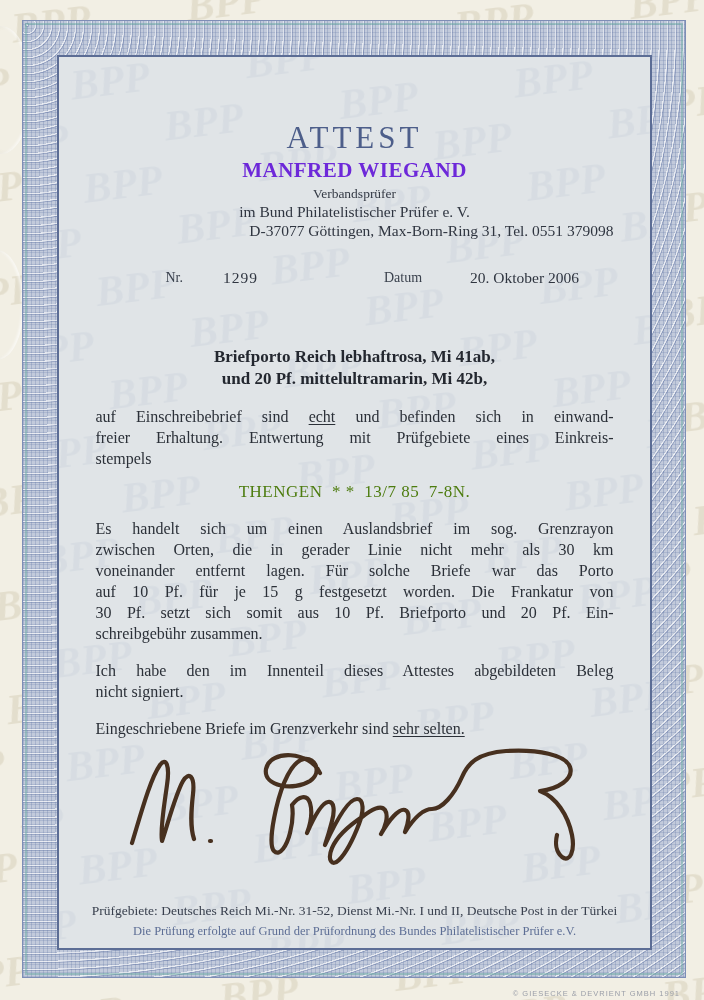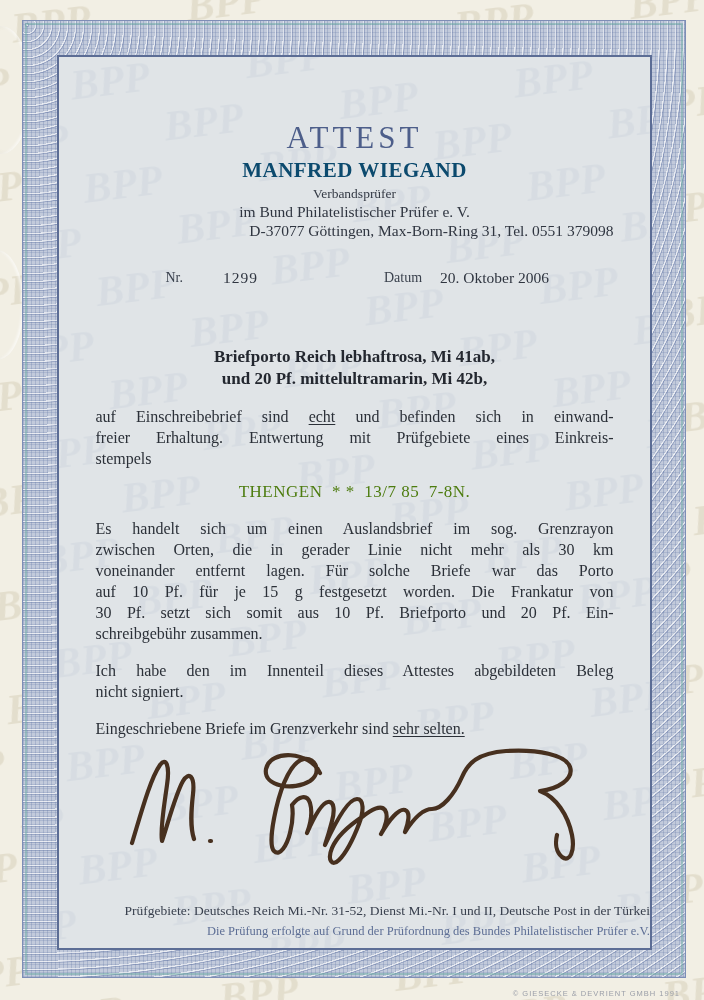--- a/index.html
+++ b/index.html
@@ -43,40 +43,40 @@
   .wm-inner{position:absolute;inset:0;z-index:0;}
   .content{
     position:relative;z-index:2;
     width:518px;margin:0 auto;padding-top:64px;
     color:#2b3038;font-size:16px;line-height:21px;
   }
   .title{
     text-align:center;font-size:31px;line-height:34px;letter-spacing:4px;
     color:#4d5e8a;font-weight:400;
   }
-  .name{text-align:center;font-size:21px;line-height:26px;font-weight:bold;color:#0c4a6e;letter-spacing:.5px;margin-top:2px;}
+  .name{text-align:center;font-size:21px;line-height:26px;font-weight:bold;color:#6d28d9;letter-spacing:.5px;margin-top:2px;}
   .role{text-align:center;font-size:13.5px;line-height:17px;color:#343a45;margin-top:2px;}
   .org{text-align:center;font-size:15.5px;line-height:19px;color:#2f3540;}
   .address{text-align:right;font-size:15.5px;line-height:19px;color:#2f3540;}
   .meta{display:flex;align-items:flex-start;font-size:15.5px;margin-top:27px;color:#2f3540;}
   .meta .lab{font-size:14px;color:#3a414d;}
   .m-nr-label{margin-left:70px;}
   .m-nr-value{margin-left:40px;letter-spacing:1px;}
   .m-date-label{margin-left:126px;}
-  .m-date-value{margin-left:18px;}
+  .m-date-value{margin-left:48px;}
   .subject{margin-top:58px;text-align:center;font-weight:bold;font-size:17px;line-height:22px;color:#23272f;}
   .para{margin-top:16px;}
   .jline{text-align:justify;text-align-last:justify;}
   .lastline{text-align:left;}
   .u{text-decoration:underline;text-underline-offset:2px;}
   .stamp{margin-top:12px;text-align:center;font-size:17px;letter-spacing:.5px;white-space:pre;color:#4d7c0f;}
   .sig-wrap{margin-top:0px;margin-left:28px;height:132px;}
   .sig-wrap svg{display:block;}
   .footer{
-    position:absolute;left:0;right:0;bottom:9px;text-align:right;z-index:2;
+    position:absolute;left:0;right:0;bottom:9px;text-align:center;z-index:2;
   }
   .footer .f1{font-size:13.5px;line-height:17px;color:#39404e;}
   .footer .f2{font-size:12.5px;line-height:16px;color:#5d6e95;margin-top:4px;}
   .imprint{
     position:absolute;right:24px;bottom:2px;z-index:2;
     font-family:"Liberation Sans", sans-serif;
     font-size:7.5px;letter-spacing:1px;color:#9a9ea8;
   }
   .wm-text{font-family:"Liberation Serif",serif;font-style:italic;font-weight:bold;}
 </style>

